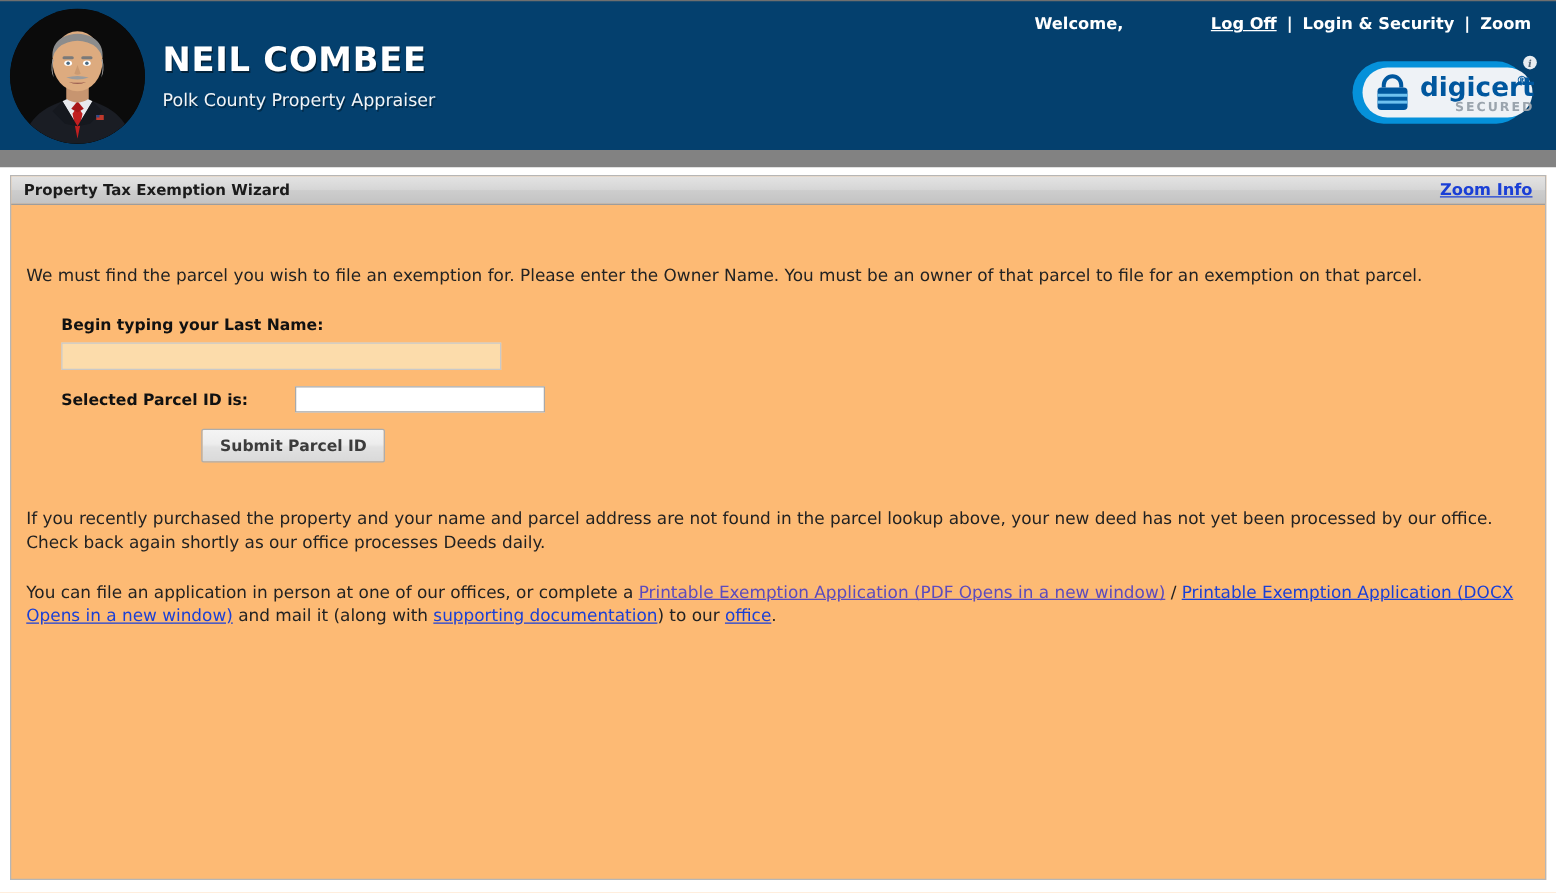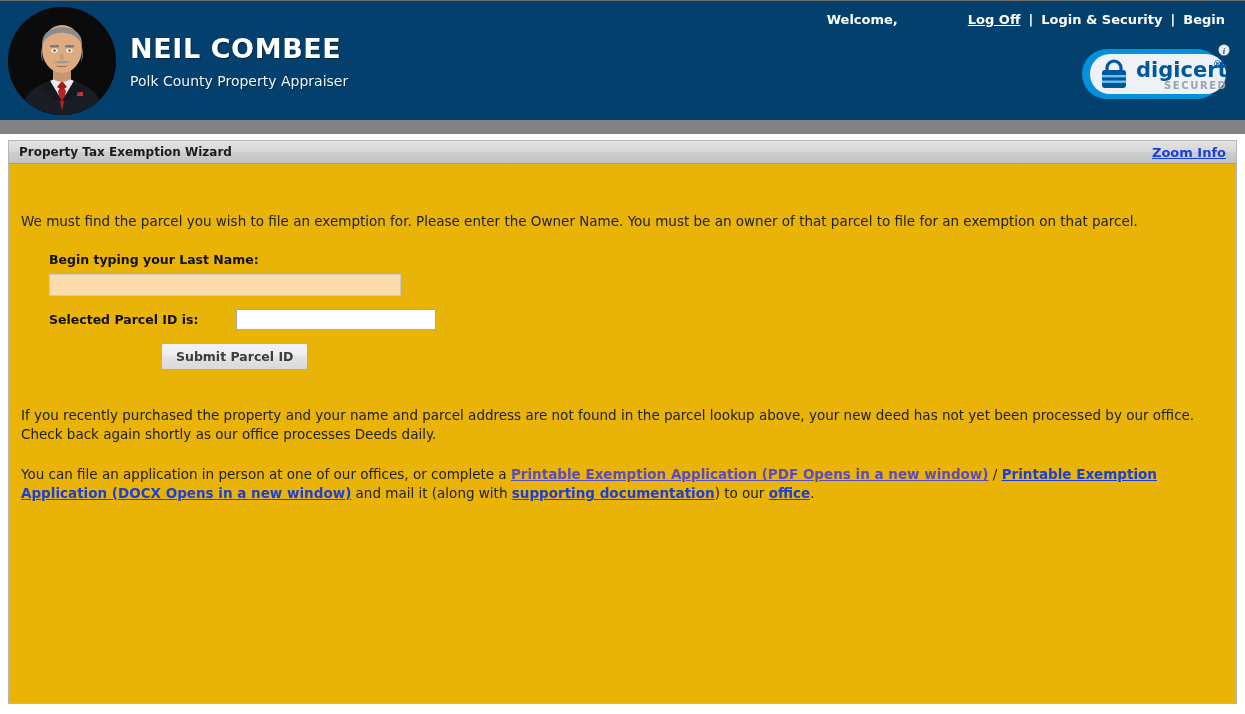--- a/index.html
+++ b/index.html
@@ -97,21 +97,21 @@
   }
   .white-gap {
     height: 6px;
     background: #ffffff;
   }
 
   
   .panel {
     margin: 0 8px;
     border: 1px solid #b6b6b6;
-    background: #eab308;
+    background: #fdba74;
     height: 564px;
   }
   .panel-titlebar {
     height: 23px;
     background: linear-gradient(to bottom, #e3e3e3 0%, #d6d6d6 48%, #cdcdcd 52%, #c3c3c3 100%);
     border-bottom: 1px solid #9d9d9d;
     display: flex;
     align-items: center;
     justify-content: space-between;
     padding: 0 10px 0 10px;
@@ -216,21 +216,20 @@
   p.links {
     margin: 22px 0 0 0;
     font-size: 13.5px;
     color: #222222;
     line-height: 1.38;
     max-width: 1205px;
   }
   p.links a {
     color: #5c4bbd;
     text-decoration: underline;
-    font-weight: bold;
   }
   p.links a.blue {
     color: #1a3fd6;
   }
 </style>
 </head>
 <body>
 
 <div class="site-header">
 
@@ -287,21 +286,21 @@
       <div class="brand-sub">Polk County Property Appraiser</div>
     </div>
   </div>
 
   <div class="header-nav">
     <span class="welcome">Welcome,</span>
     <a class="underlined" href="#">Log Off</a>
     <span class="sep">|</span>
     <a href="#">Login &amp; Security</a>
     <span class="sep">|</span>
-    <a href="#">Begin</a>
+    <a href="#">Zoom</a>
   </div>
 
   <div class="digicert">
     <svg width="152" height="67" viewBox="0 0 152 67" xmlns="http://www.w3.org/2000/svg" aria-hidden="true">
 
       <rect x="2" y="8" width="140" height="50" rx="25" fill="#0591da"></rect>
 
       <rect x="10" y="13" width="136" height="40" rx="20" fill="#eef2f6"></rect>
 
       <g transform="translate(22,21)">

